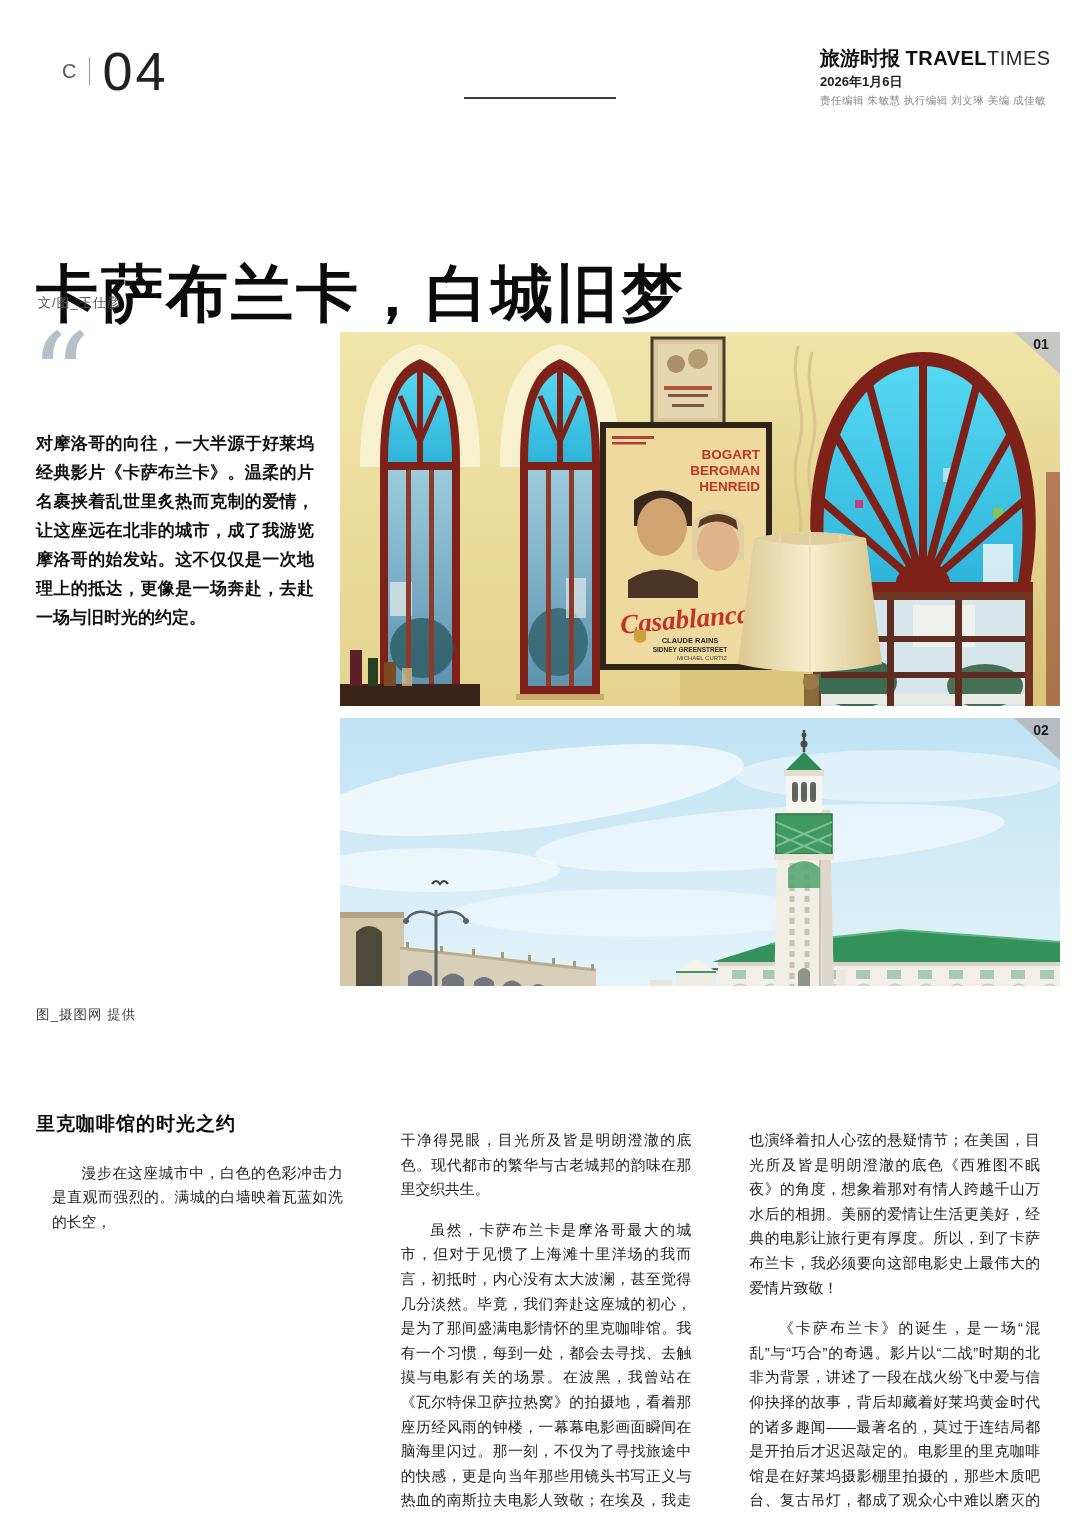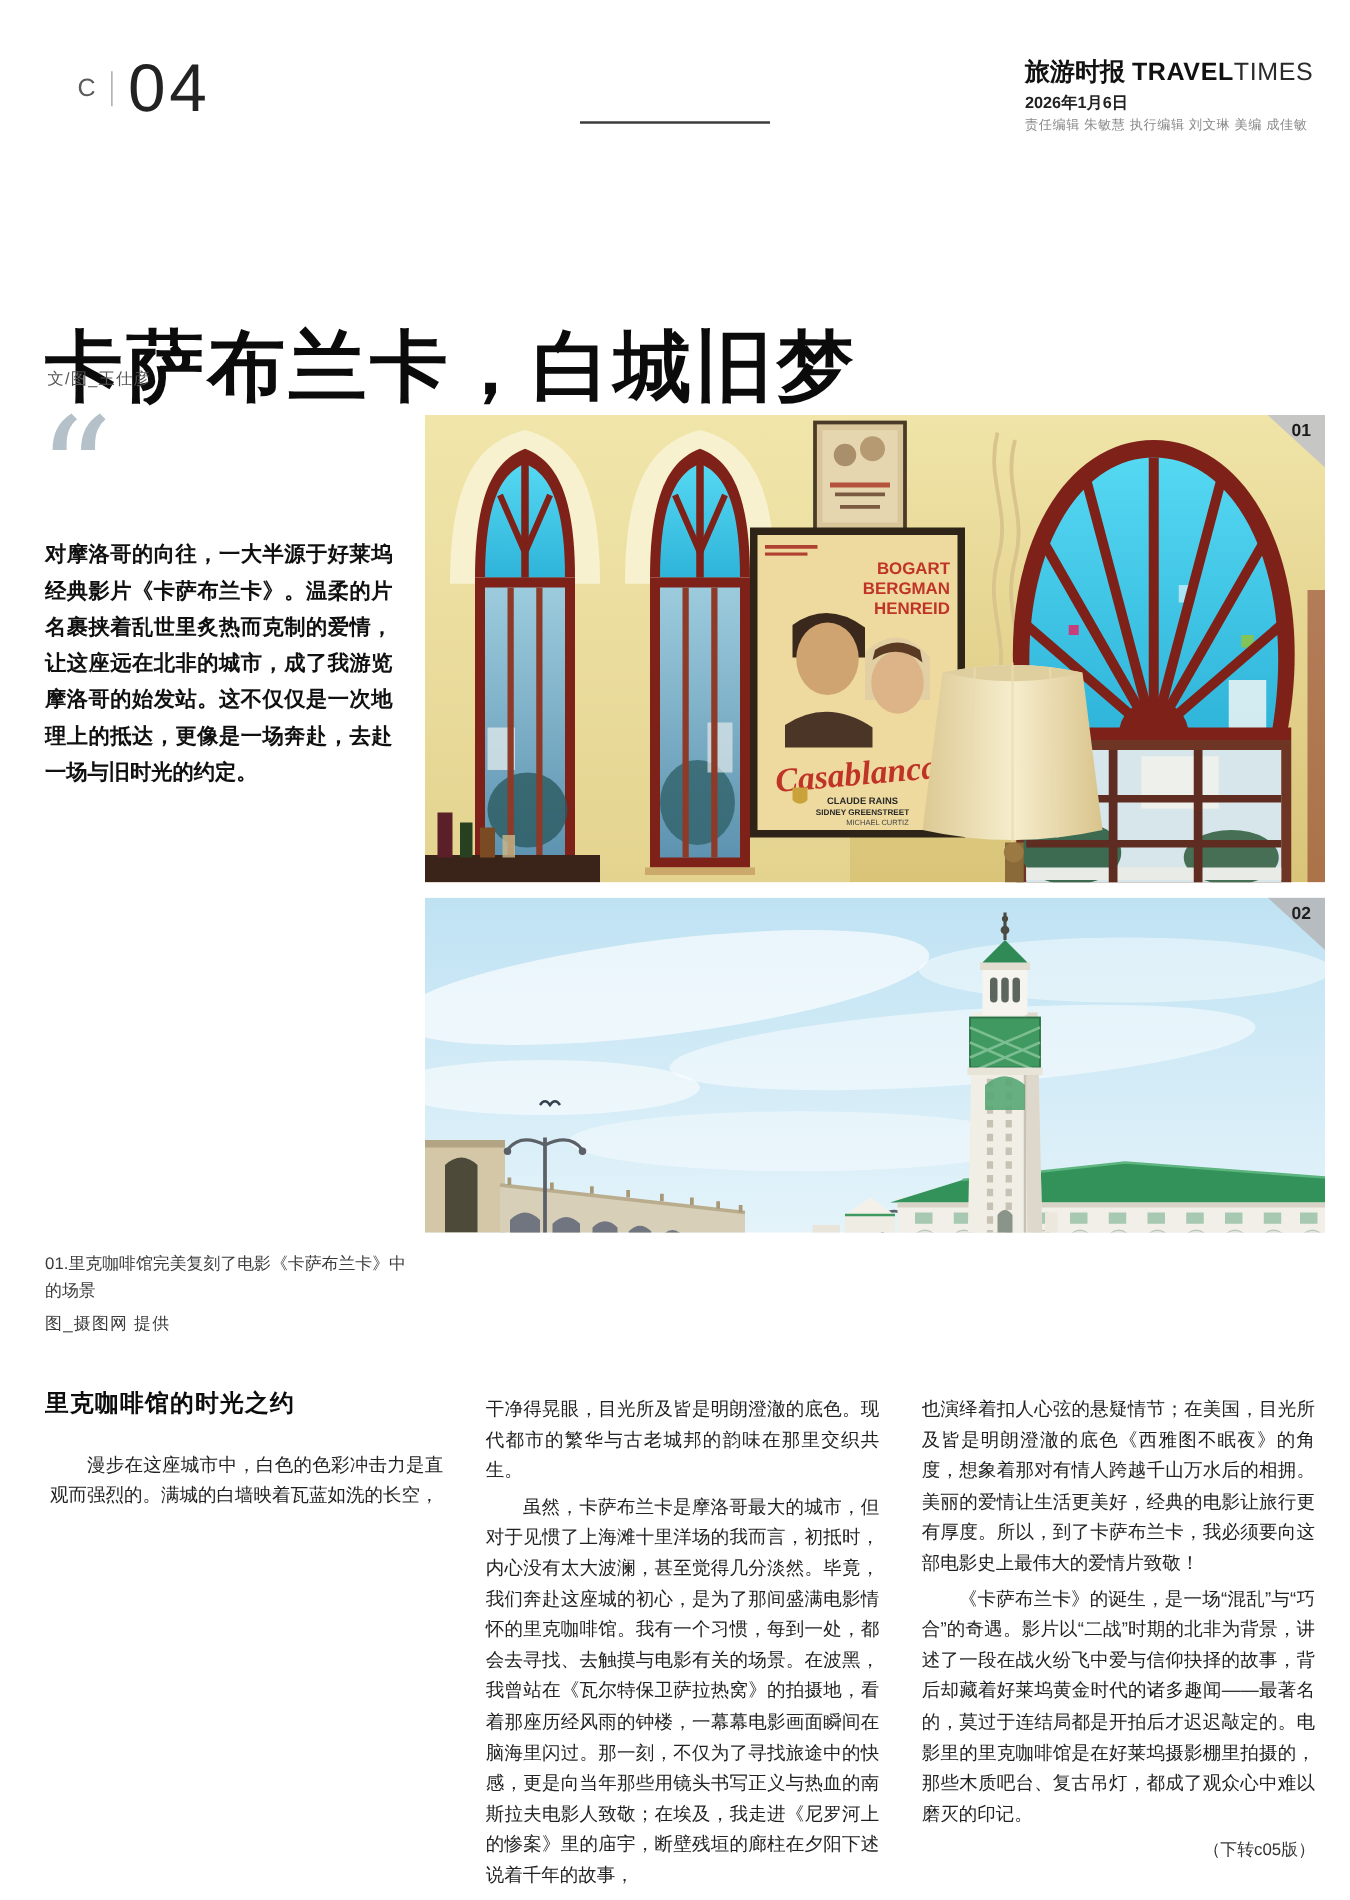--- a/index.html
+++ b/index.html
@@ -41,21 +41,21 @@
   .photo svg{display:block;}
 
   
   .captions{position:absolute;left:36px;top:1000px;width:296px;font-size:13.5px;line-height:22px;color:#3b3b3b;}
   .captions p{margin:0 0 2px 0;}
   .captions .credit{margin-top:4px;letter-spacing:1px;}
 
   
   .body-cols{position:absolute;left:36px;top:1112px;width:1020px;height:396px;display:flex;gap:26px;overflow:hidden;}
   .col{flex:1;font-size:14.8px;line-height:24.6px;color:#222;text-align:justify;}
-  .col p{margin:4px;}
+  .col p{margin:16px;}
   .col p.indent{text-indent:2em;}
   .subhead{font-size:19px;font-weight:800;color:#0d0d0d;margin:0 0 24px 0;letter-spacing:1px;}
   .continued{text-align:right;font-size:13.5px;color:#333;margin-top:8px;}
 </style>
 </head>
 <body>
 
 <div class="page">
 
   <div class="pagecode">
@@ -401,21 +401,20 @@
         <ellipse cx="302" cy="344" rx="6" ry="1.5" fill="#9aa4ae" opacity="0.5"></ellipse>
         <ellipse cx="320" cy="345" rx="6" ry="1.5" fill="#9aa4ae" opacity="0.5"></ellipse>
       </g>
 
       <polygon points="674,0 720,0 720,42" fill="#b7bcc0"></polygon>
       <text x="701" y="17" text-anchor="middle" font-size="14" font-weight="700" fill="#1f1f1f">02</text>
     </svg>
   </div>
 
   <div class="captions">
-    <p>01.里克咖啡馆完美复刻了电影《卡萨布兰卡》中的场景</p>
     <p class="credit">图_摄图网 提供</p>
   </div>
 
   <div class="body-cols">
     <div class="col">
       <h3 class="subhead">里克咖啡馆的时光之约</h3>
       <p class="indent">漫步在这座城市中，白色的色彩冲击力是直观而强烈的。满城的白墙映着瓦蓝如洗的长空，</p>
     </div>
     <div class="col">
       <p>干净得晃眼，目光所及皆是明朗澄澈的底色。现代都市的繁华与古老城邦的韵味在那里交织共生。</p>

